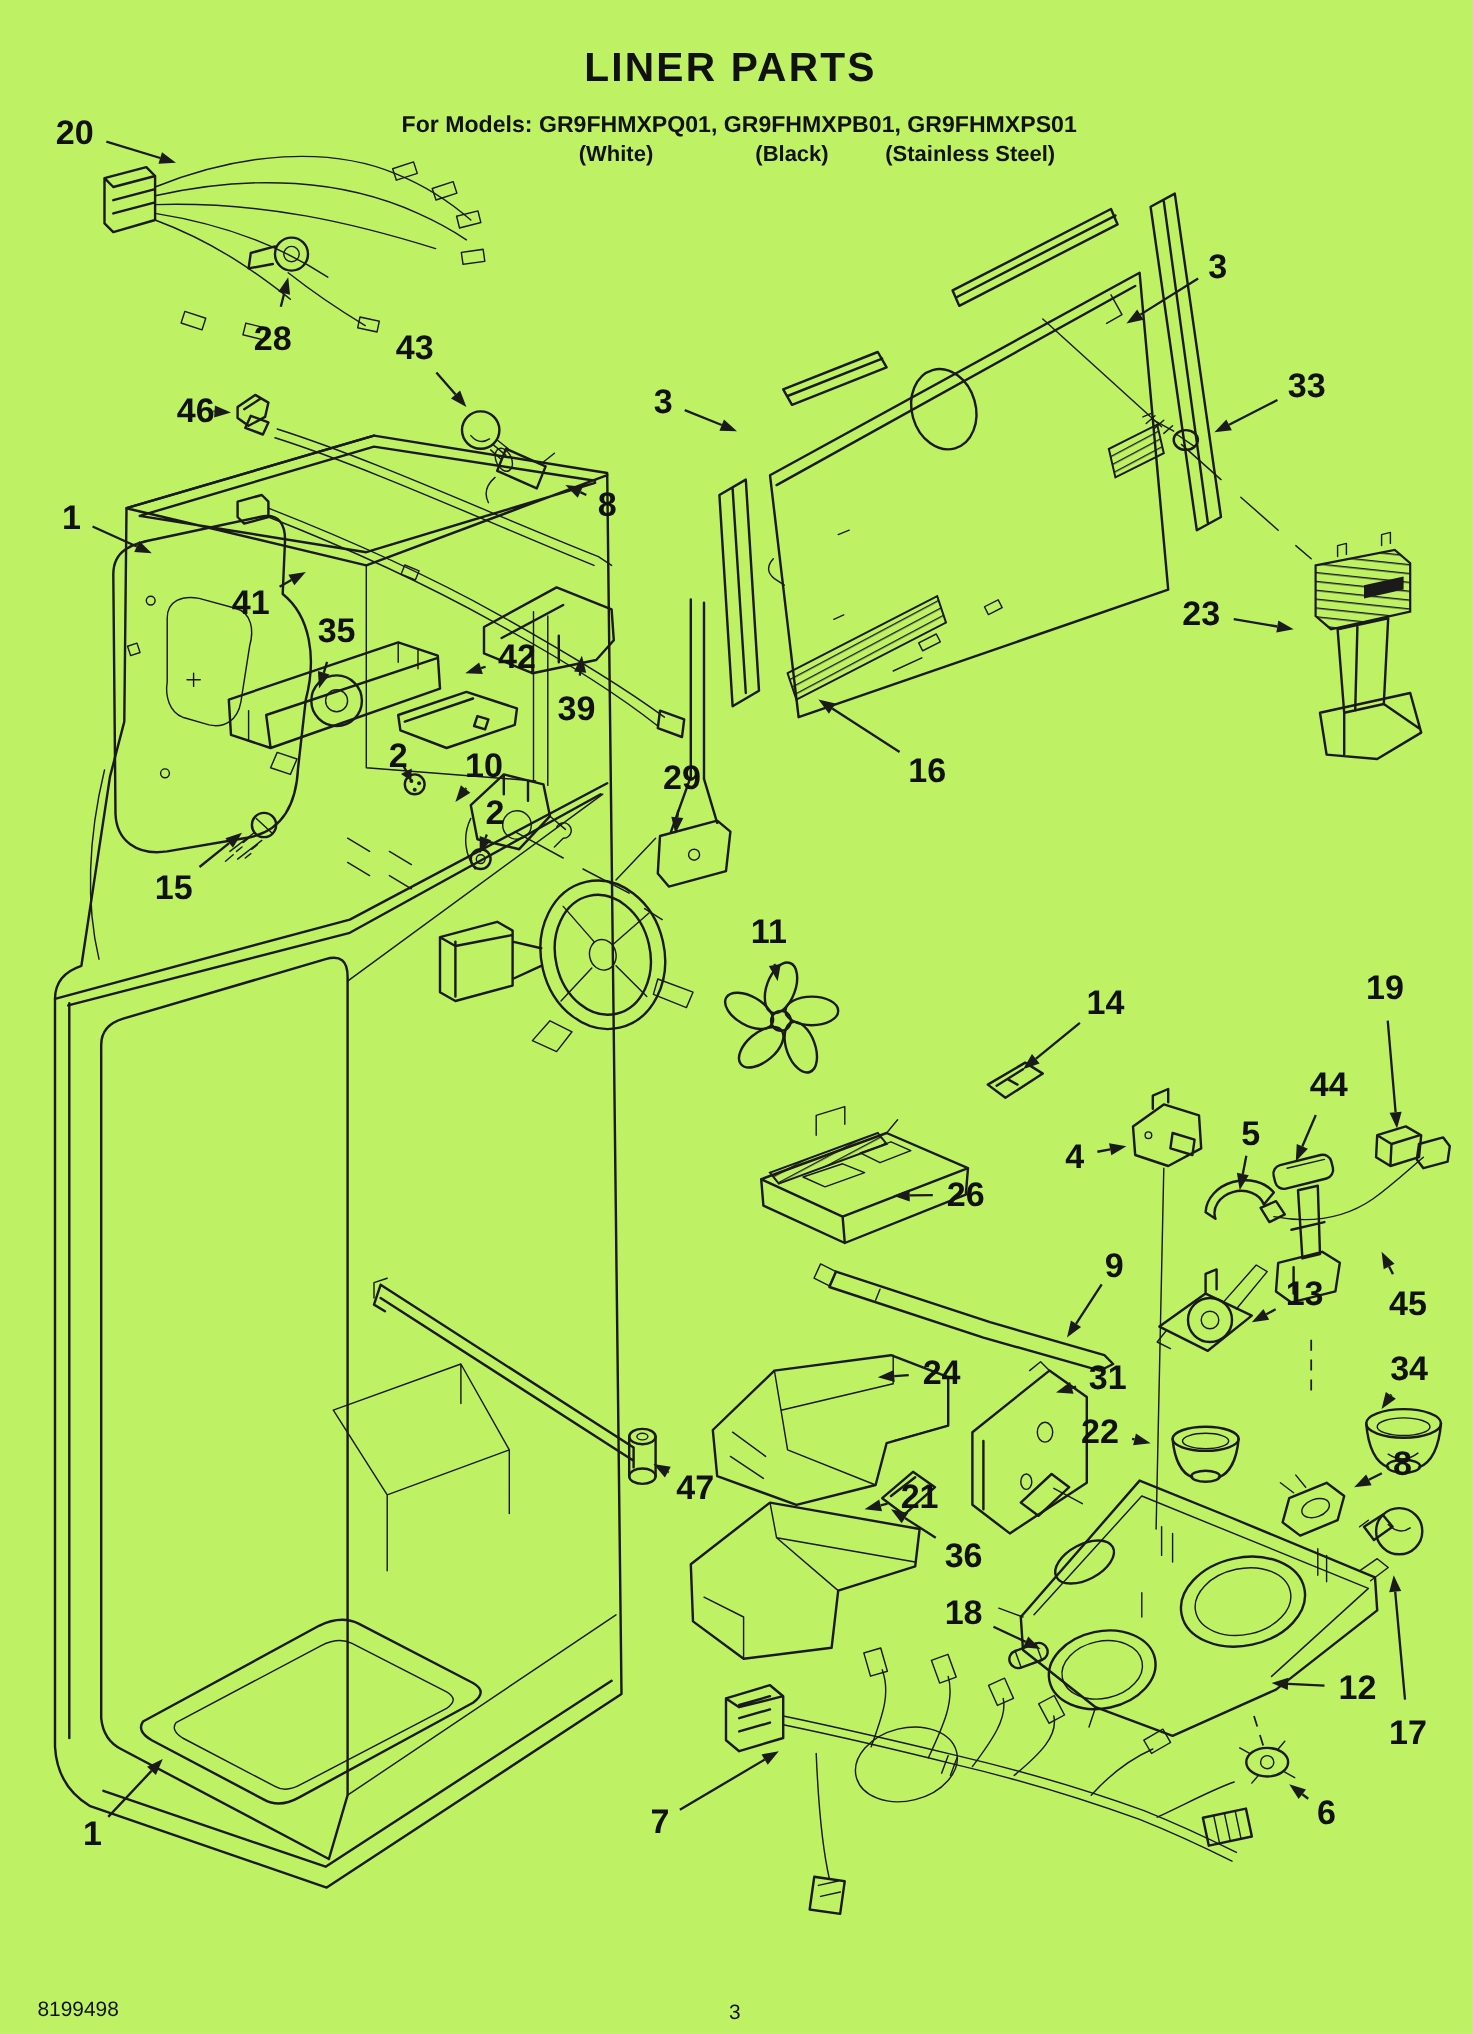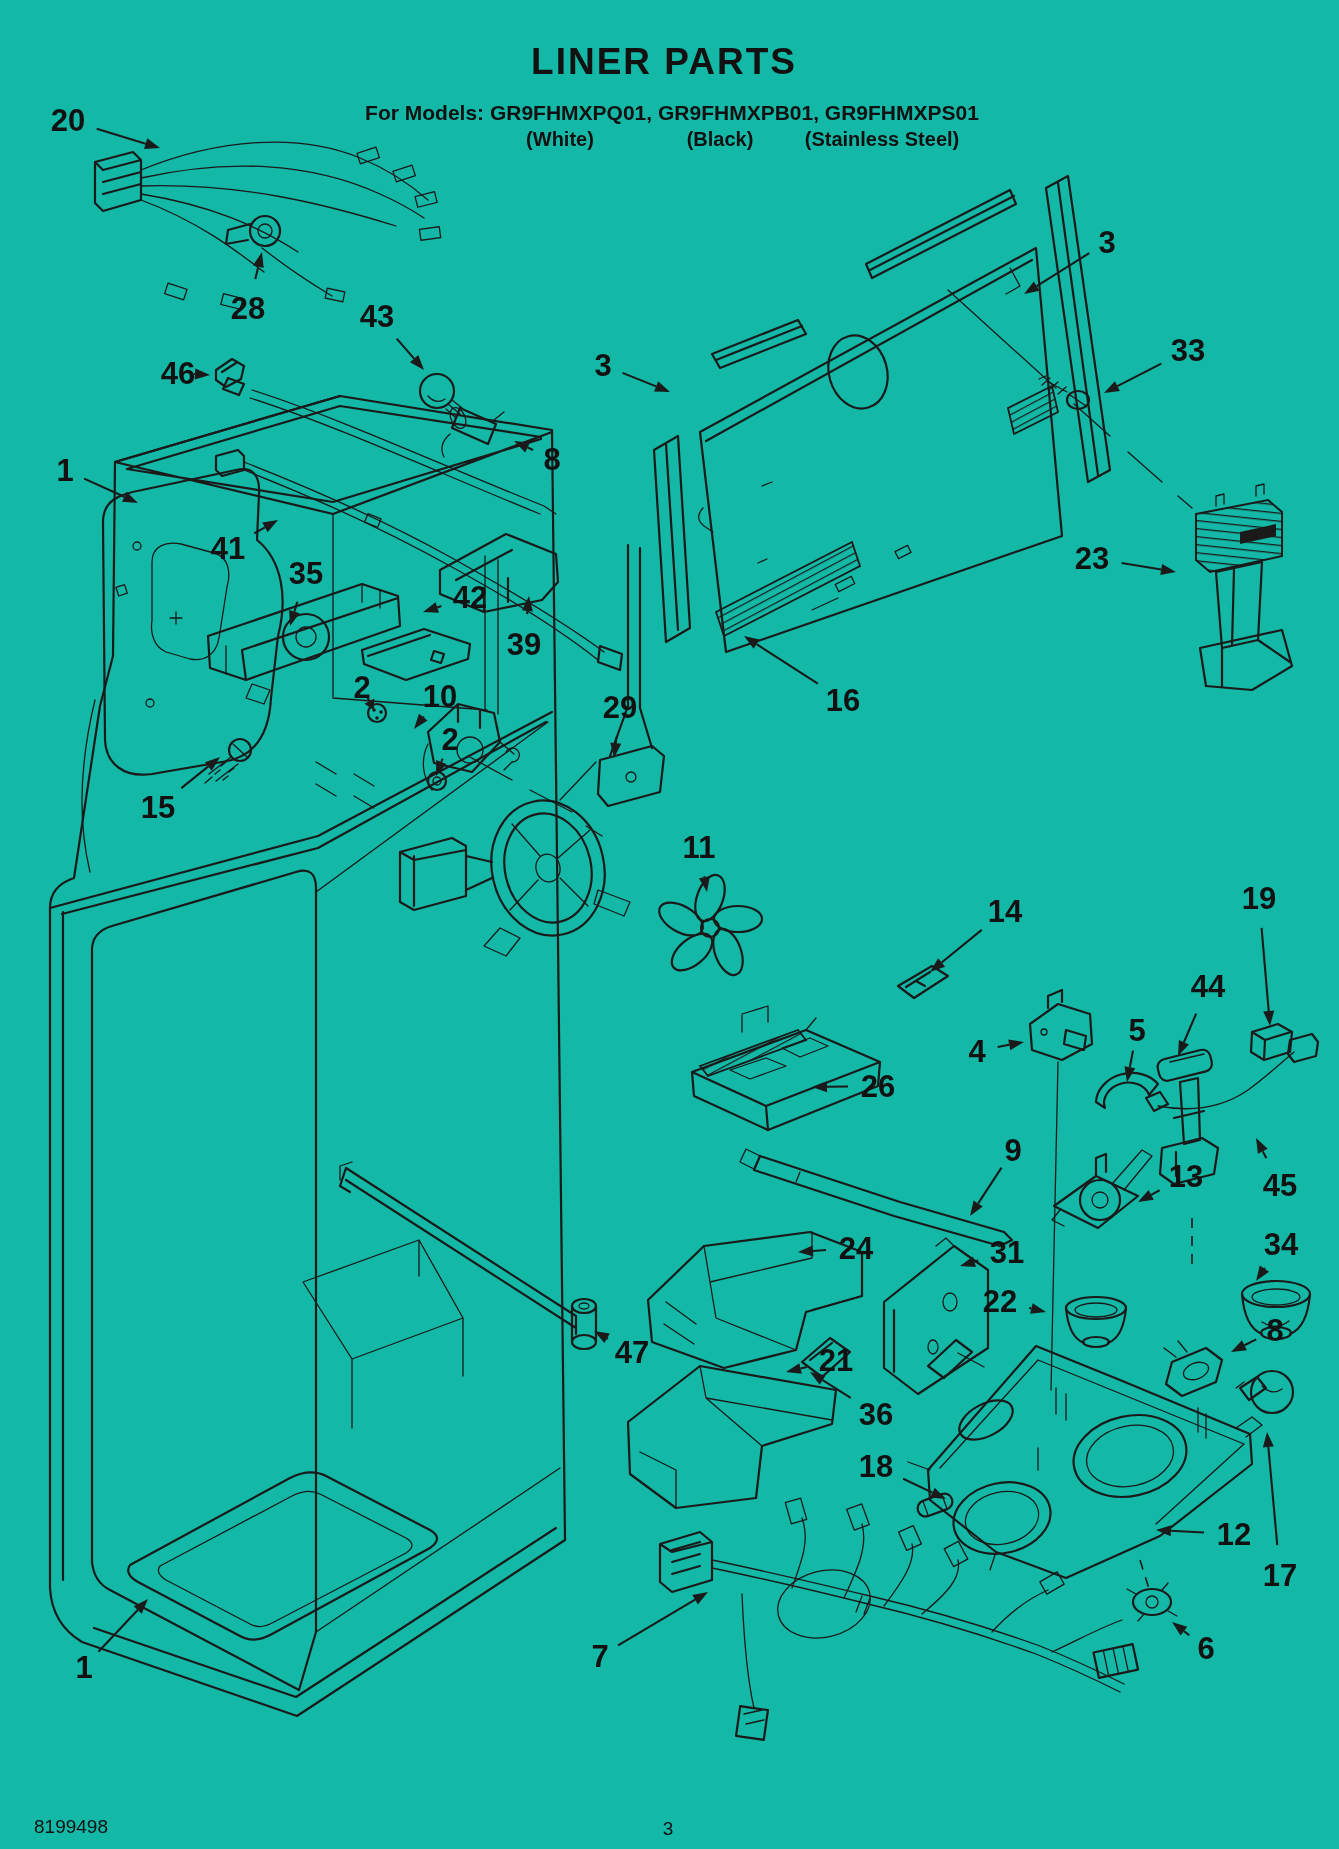--- a/index.html
+++ b/index.html
@@ -1,16 +1,16 @@
 <!DOCTYPE html>
 <html><head>
 <meta charset="utf-8">
 <style>
   html,body{margin:0;padding:0;background:#e8e8e8;}
-  #page{width:1339px;height:1849px;background:#14b8a6;position:relative;margin:0 auto;
+  #page{width:1339px;height:1849px;background:#bef264;position:relative;margin:0 auto;
         font-family:"Liberation Sans",sans-serif;}
   svg{display:block}
   .ln{fill:none;stroke:#1a1a1a;stroke-width:2.2;stroke-linecap:round;stroke-linejoin:round}
   .thin{stroke-width:1.3}
   .fillk{fill:#1a1a1a;stroke:none}
   .hatchfill{fill:url(#hatch);stroke:#1a1a1a;stroke-width:1.8}
   .hatchfill2{fill:url(#hatch2);stroke:#1a1a1a;stroke-width:2}
   .dashline{fill:none;stroke:#1a1a1a;stroke-width:1.6;stroke-dasharray:10 8}
   .leader{stroke:#1a1a1a;stroke-width:2.1}
   .leader-head{fill:#1a1a1a}

